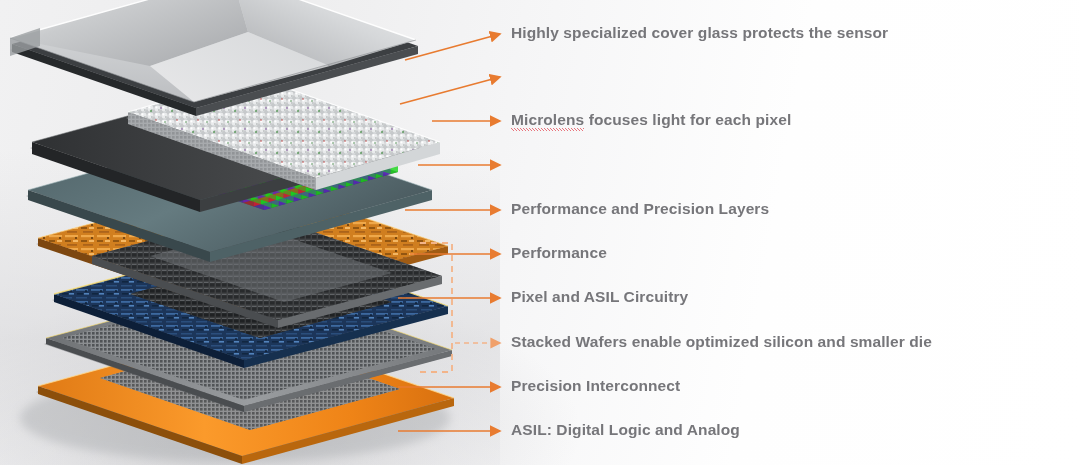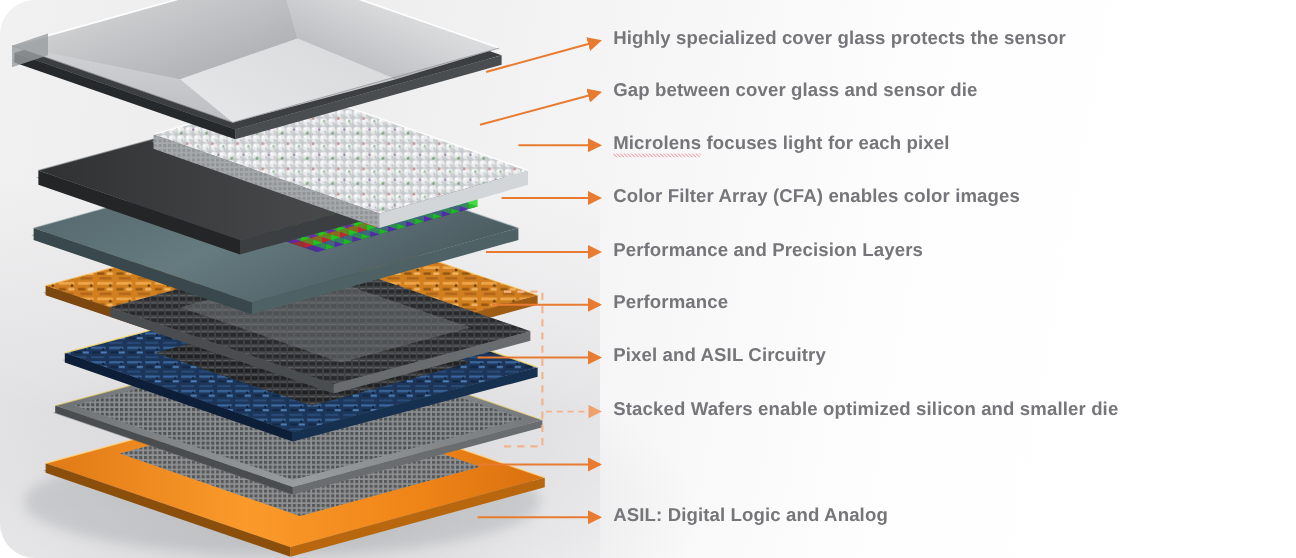--- a/index.html
+++ b/index.html
@@ -2,21 +2,21 @@
 <html><head>
 <meta charset="utf-8">
 <style>
   html,body{margin:0;padding:0;}
   body{
     width:1080px;height:465px;
     background:#ffffff;
     font-family:"Liberation Sans", sans-serif;
     overflow:hidden;
   }
-  #stage{position:relative;width:1080px;height:465px;overflow:hidden;background:#fff;border-radius:29px;}
+  #stage{position:relative;width:1080px;height:465px;overflow:hidden;background:#fff;}
 
   
   .bg-wash{
     position:absolute;left:0;top:0;width:1080px;height:465px;
     background:
       radial-gradient(ellipse 460px 200px at 250px 430px, rgba(120,120,124,.30) 0%, rgba(150,150,154,.12) 45%, rgba(255,255,255,0) 72%),
       linear-gradient(100deg,#f1f1f2 0%,#ececed 22%,#f6f6f7 48%,#fefefe 70%,#ffffff 100%);
   }
   .bg-wash2{
     position:absolute;left:0;top:150px;width:500px;height:315px;
@@ -1297,23 +1297,22 @@
         <line x1="398" y1="387" x2="500" y2="387" stroke="#e87b30" stroke-width="1.7" marker-end="url(#ah)"></line>
         <line x1="398" y1="431" x2="500" y2="431" stroke="#e87b30" stroke-width="1.7" marker-end="url(#ah)"></line>
       </g>
     <g id="bracket-group">
         <path d="M 420,243 L 452,243 L 452,372 L 420,372" fill="none" stroke="#f3b489" stroke-width="1.8" stroke-dasharray="6,5"></path>
       </g>
   </svg>
 
   <div class="labels" id="label-group">
       <div class="lbl" style="top:25px">Highly specialized cover glass protects the sensor</div>
-      <div class="lbl" style="top:68px">Gap between cover glass and sensor die</div>
       <div class="lbl misspell" style="top:112px"><span class="sq">Microlens</span><span> focuses light for each pixel</span></div>
-      <div class="lbl" style="top:156px">Color Filter Array (CFA) enables color images</div>
       <div class="lbl" style="top:201px">Performance and Precision Layers</div>
       <div class="lbl" style="top:245px">Performance</div>
       <div class="lbl" style="top:334px">Stacked Wafers enable optimized silicon and smaller die</div>
       <div class="lbl" style="top:289px">Pixel and ASIL Circuitry</div>
+      <div class="lbl" style="top:378px">Precision Interconnect</div>
       <div class="lbl" style="top:422px">ASIL:  Digital Logic and Analog</div>
     </div>
 
 </div>
 
 </body></html>

